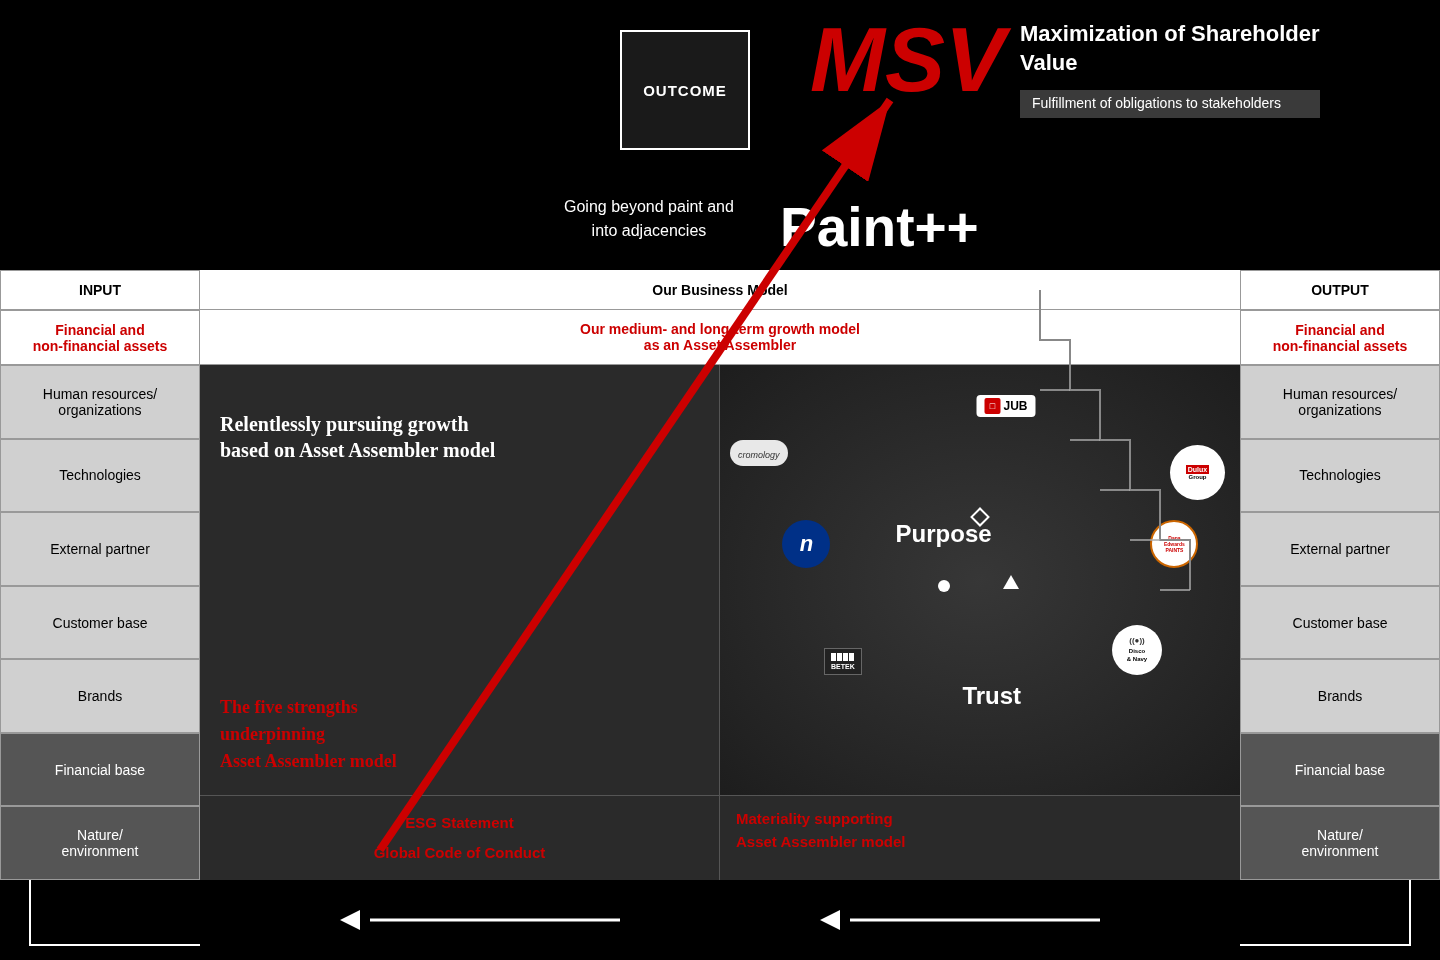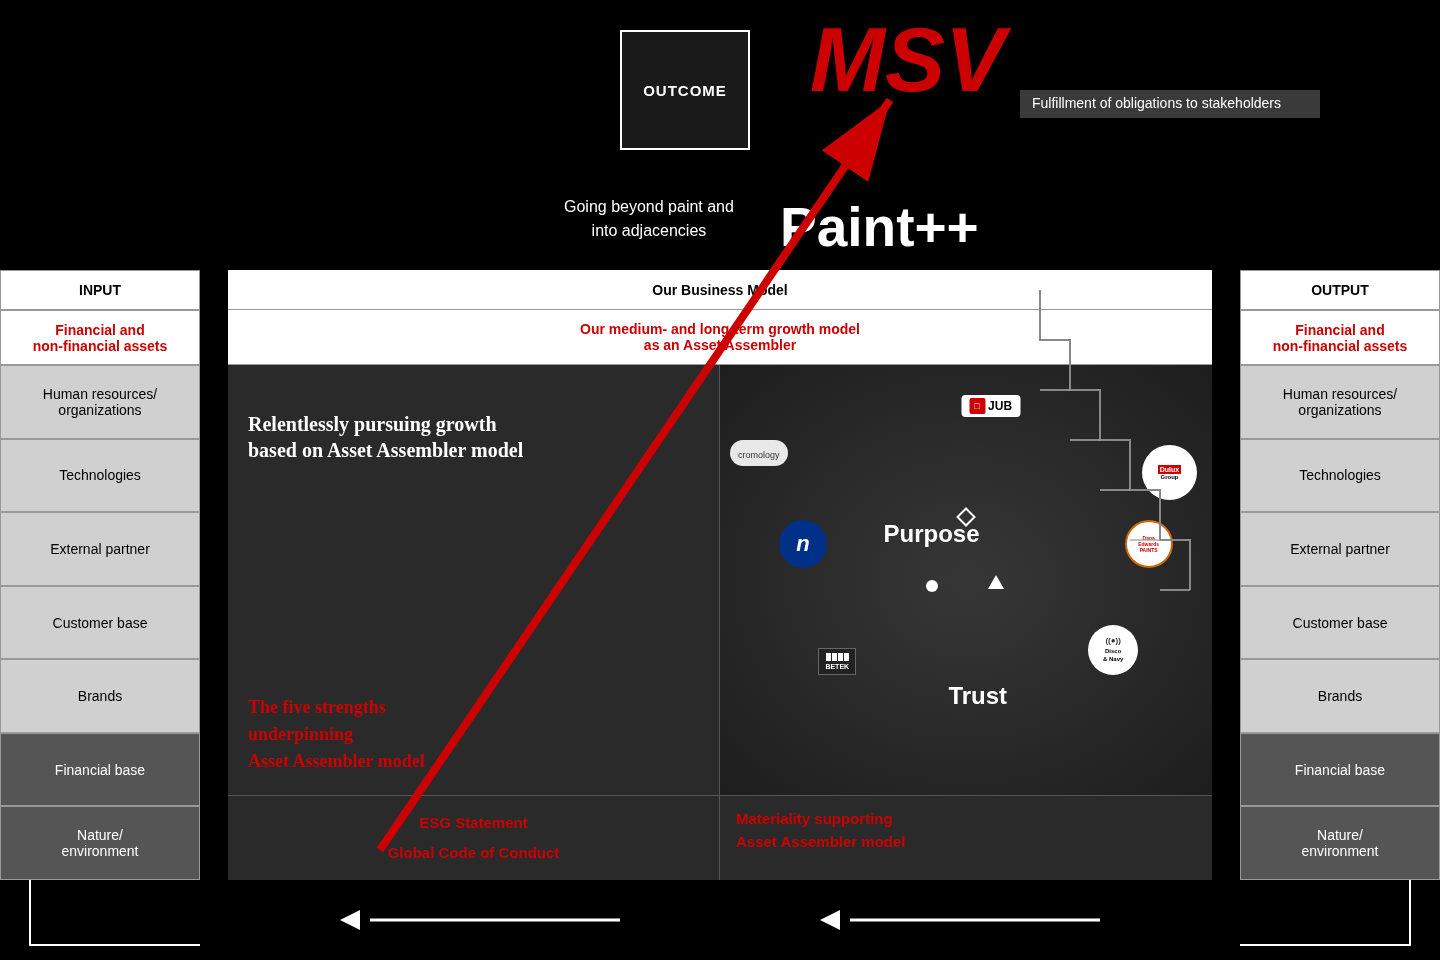--- a/index.html
+++ b/index.html
@@ -105,21 +105,20 @@
 
     
     .main-grid {
       position: absolute;
       top: 270px;
       left: 0;
       right: 0;
       bottom: 80px;
       display: grid;
       grid-template-columns: 200px 1fr 200px;
-      gap: 28px;
     }
 
     
     .left-col {
       display: flex;
       flex-direction: column;
     }
     .left-header {
       background: #fff;
       border: 1px solid #999;
@@ -398,20 +397,23 @@
 </svg>
 
 <div class="top-section">
 
   <div class="outcome-box">
     <span class="outcome-label">OUTCOME</span>
   </div>
 
   <div class="msv-text">MSV</div>
 
+  <div class="msv-subtitle">
+    <div class="msv-subtitle-title">Maximization of Shareholder Value</div>
+  </div>
 
   <div class="msv-subtitle-desc">
     <span class="msv-subtitle-desc-text">Fulfillment of obligations to stakeholders</span>
   </div>
 
   <div class="going-beyond">
     <span style="white-space: pre-line;">Going beyond paint and
 into adjacencies</span>
   </div>
 
@@ -484,21 +486,21 @@
             <div style="background:#fff; border-radius:50%; width:55px; height:55px; display:flex; align-items:center; justify-content:center; overflow:hidden;">
               <div style="text-align:center;">
                 <div style="background:#cc0000; color:#fff; font-size:7px; font-weight:bold; padding:1px 2px;">Dulux</div>
                 <div style="font-size:6px; color:#000; font-weight:bold;">Group</div>
               </div>
             </div>
           </div>
 
           <div style="position:absolute; top:75px; left:10px;">
             <div style="background:#e8e8e8; border-radius:20px; padding:4px 8px;">
-              <span style="font-size:9px; color:#333; ">cromology</span>
+              <span style="font-size:9px; color:#333; font-style:italic;">cromology</span>
             </div>
           </div>
 
           <div style="position:absolute; top:145px; left:50%; transform:translateX(-50%);">
             <div style="width:14px; height:14px; border:2px solid #fff; transform:rotate(45deg);"></div>
           </div>
 
           <div style="position:absolute; top:155px; left:43%; transform:translateX(-50%);">
             <span style="color:#fff; font-size:24px; font-weight:bold;">Purpose</span>
           </div>

